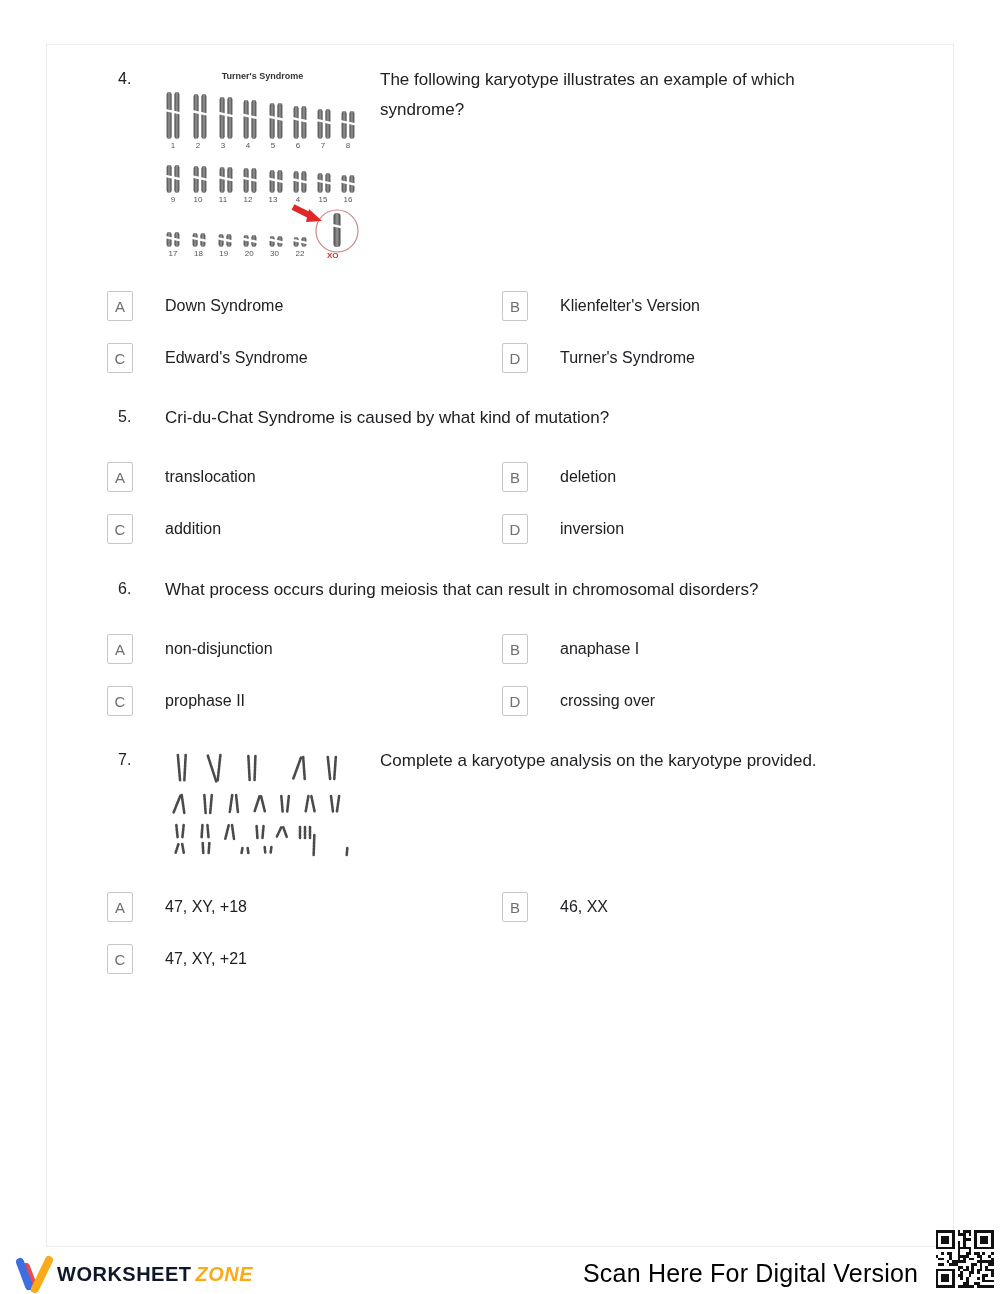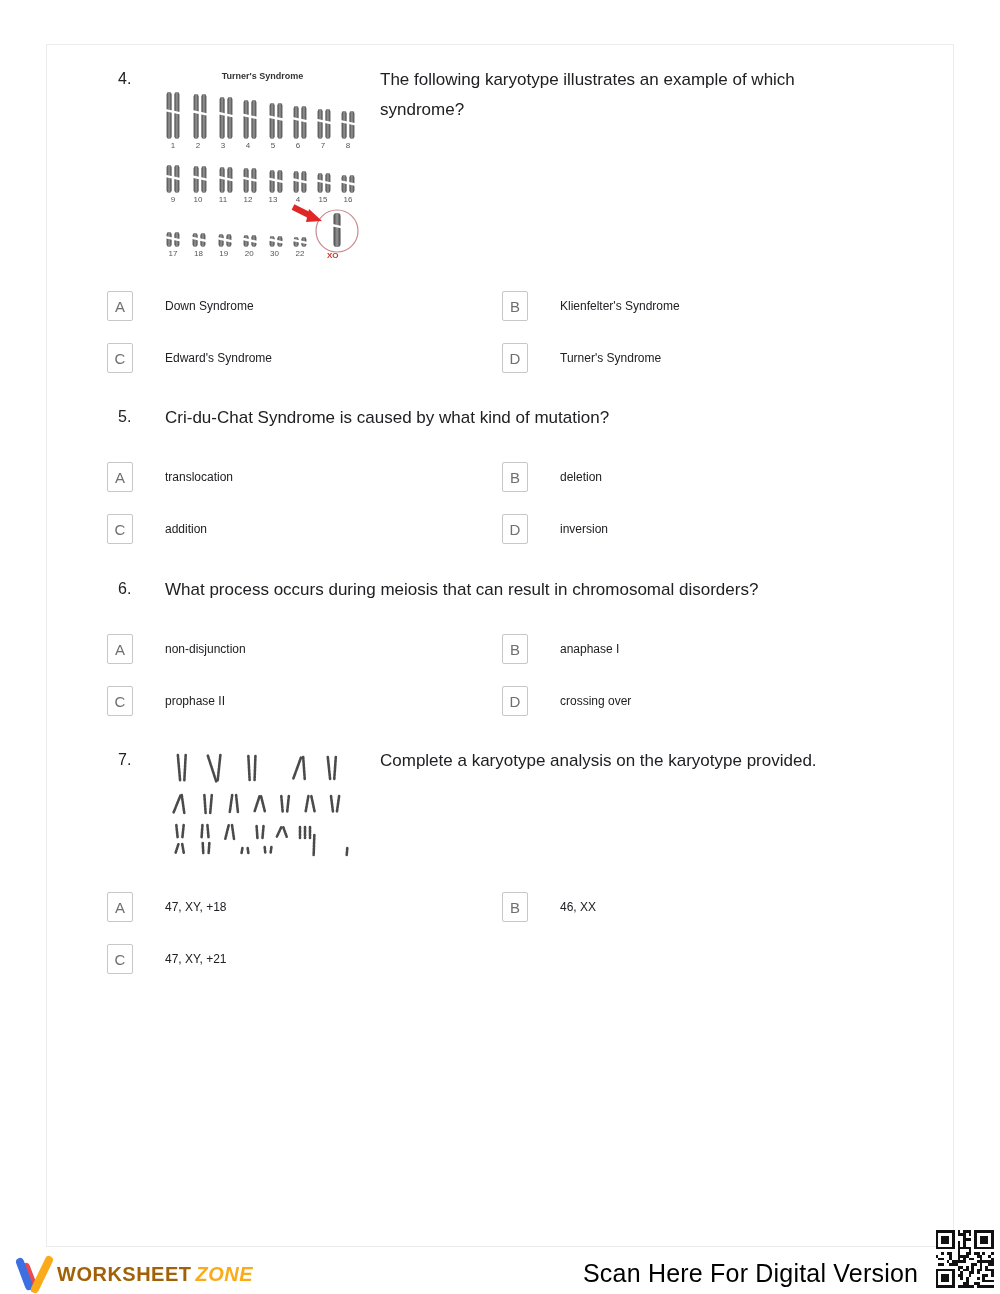--- a/index.html
+++ b/index.html
@@ -7,21 +7,21 @@
        font-family:"Liberation Sans","DejaVu Sans",sans-serif;color:#202124;}
   .abs{position:absolute;}
   .card{position:absolute;left:46px;top:44px;width:906px;height:1201px;
         border:1px solid #ececec;background:#fff;}
   .qnum{position:absolute;font-size:16px;color:#202124;}
   .qtext{position:absolute;font-size:17px;line-height:30px;color:#202124;}
   .opt{position:absolute;display:flex;align-items:center;height:30px;}
   .optbox{width:26px;height:30px;border:1px solid #c7c7c7;border-radius:2px;
           display:flex;align-items:center;justify-content:center;
           font-size:15px;color:#6f6f6f;background:#fff;box-sizing:border-box;}
-  .optlabel{margin-left:32px;font-size:12px;color:#202124;white-space:nowrap;}
+  .optlabel{margin-left:32px;font-size:16px;color:#202124;white-space:nowrap;}
   .ktitle{position:absolute;left:160px;top:71px;width:205px;text-align:center;
           font-size:9px;font-weight:bold;color:#333;}
   .klabels{position:absolute;display:flex;justify-content:space-between;}
   .klabels span{width:12px;text-align:center;font-size:8px;color:#555;}
   .xo{position:absolute;left:327px;top:251px;width:20px;
       font-size:8px;font-weight:bold;}
   .footer-brand{position:absolute;left:57px;top:1263px;font-size:20px;
       font-weight:800;letter-spacing:.5px;white-space:nowrap;}
   .scan-text{position:absolute;left:583px;top:1259px;width:340px;
       font-size:25px;color:#000000;letter-spacing:.2px;white-space:nowrap;}
@@ -143,21 +143,21 @@
   </div>
 <div class="xo" id="xo-label" style="color: rgb(192, 57, 43);">XO</div>
 <div class="qtext" style="left:380px;top:65px;width:480px">The following karyotype illustrates an example of which syndrome?</div>
 
 <div class="opt" style="left:107px;top:291px">
   <span class="optbox">A</span>
   <span class="optlabel">Down Syndrome</span>
 </div>
 <div class="opt" style="left:502px;top:291px">
   <span class="optbox">B</span>
-  <span class="optlabel">Klienfelter's Syndrome</span>
+  <span class="optlabel">Klienfelter's Version</span>
 </div>
 <div class="opt" style="left:107px;top:343px">
   <span class="optbox">C</span>
   <span class="optlabel">Edward's Syndrome</span>
 </div>
 <div class="opt" style="left:502px;top:343px">
   <span class="optbox">D</span>
   <span class="optlabel">Turner's Syndrome</span>
 </div>
 
@@ -262,21 +262,21 @@
   <span class="optbox">C</span>
   <span class="optlabel">47, XY, +21</span>
 </div>
 
 <svg class="abs" style="left:14px;top:1255px" width="44" height="40" viewBox="0 0 44 40">
   <line id="logo-red" x1="12" y1="12" x2="20" y2="33" stroke-width="8" stroke-linecap="round" stroke="#e84a52"></line>
   <line id="logo-blue" x1="6" y1="7" x2="15" y2="31" stroke-width="8" stroke-linecap="round" stroke="#3e6fe0"></line>
   <line id="logo-yellow" x1="21" y1="34" x2="35" y2="5" stroke-width="8" stroke-linecap="round" stroke="#fbab19"></line>
 </svg>
 <div class="footer-brand">
-  <span id="brand1" style="color: #a16207;">WORKSHEET</span><span id="brand2" style="margin-left: 4px; color: rgb(251, 171, 25); font-style: italic;">ZONE</span>
+  <span id="brand1" style="color: #0f172a;">WORKSHEET</span><span id="brand2" style="margin-left: 4px; color: rgb(251, 171, 25); font-style: italic;">ZONE</span>
 </div>
 <div class="scan-text">Scan Here For Digital Version</div>
 <svg id="qr-svg" class="abs" style="left:933px;top:1230px" width="63" height="58" viewBox="0 0 21 21" shape-rendering="crispEdges">
     <rect x="0" y="0" width="21" height="21" fill="#fff"></rect>
     <rect x="0" y="0" width="7" height="7" fill="#111"></rect>
     <rect x="1" y="1" width="5" height="5" fill="#fff"></rect>
     <rect x="2" y="2" width="3" height="3" fill="#111"></rect>
     <rect x="14" y="0" width="7" height="7" fill="#111"></rect>
     <rect x="15" y="1" width="5" height="5" fill="#fff"></rect>
     <rect x="16" y="2" width="3" height="3" fill="#111"></rect>

